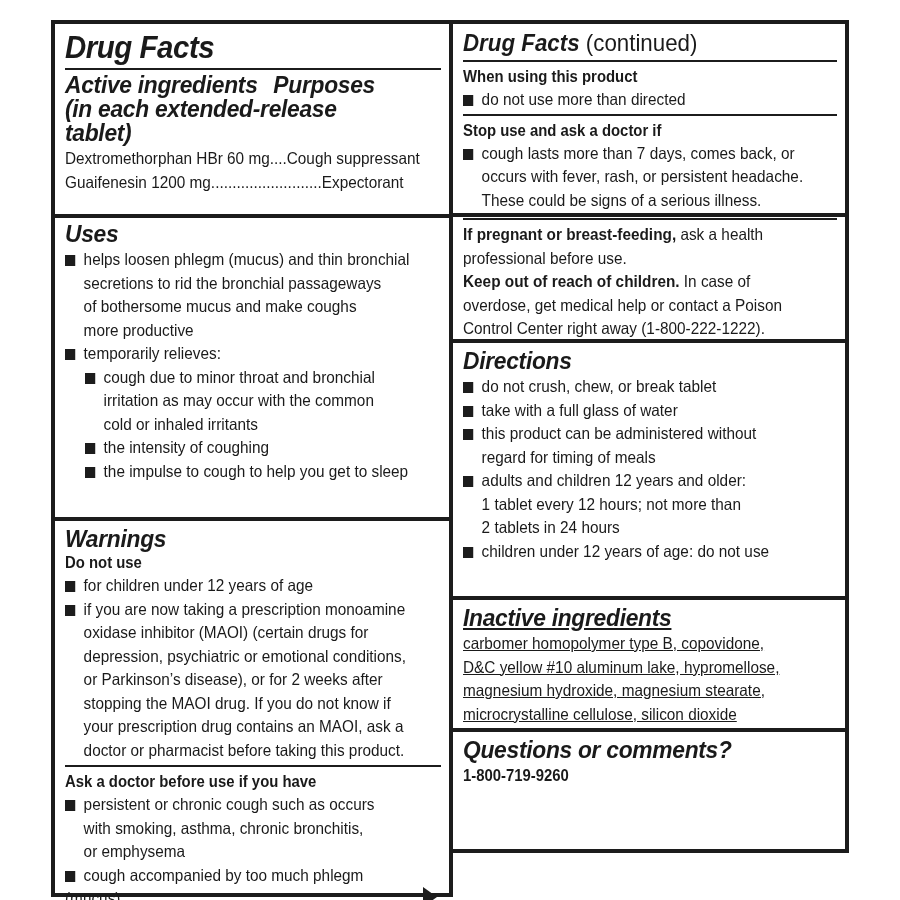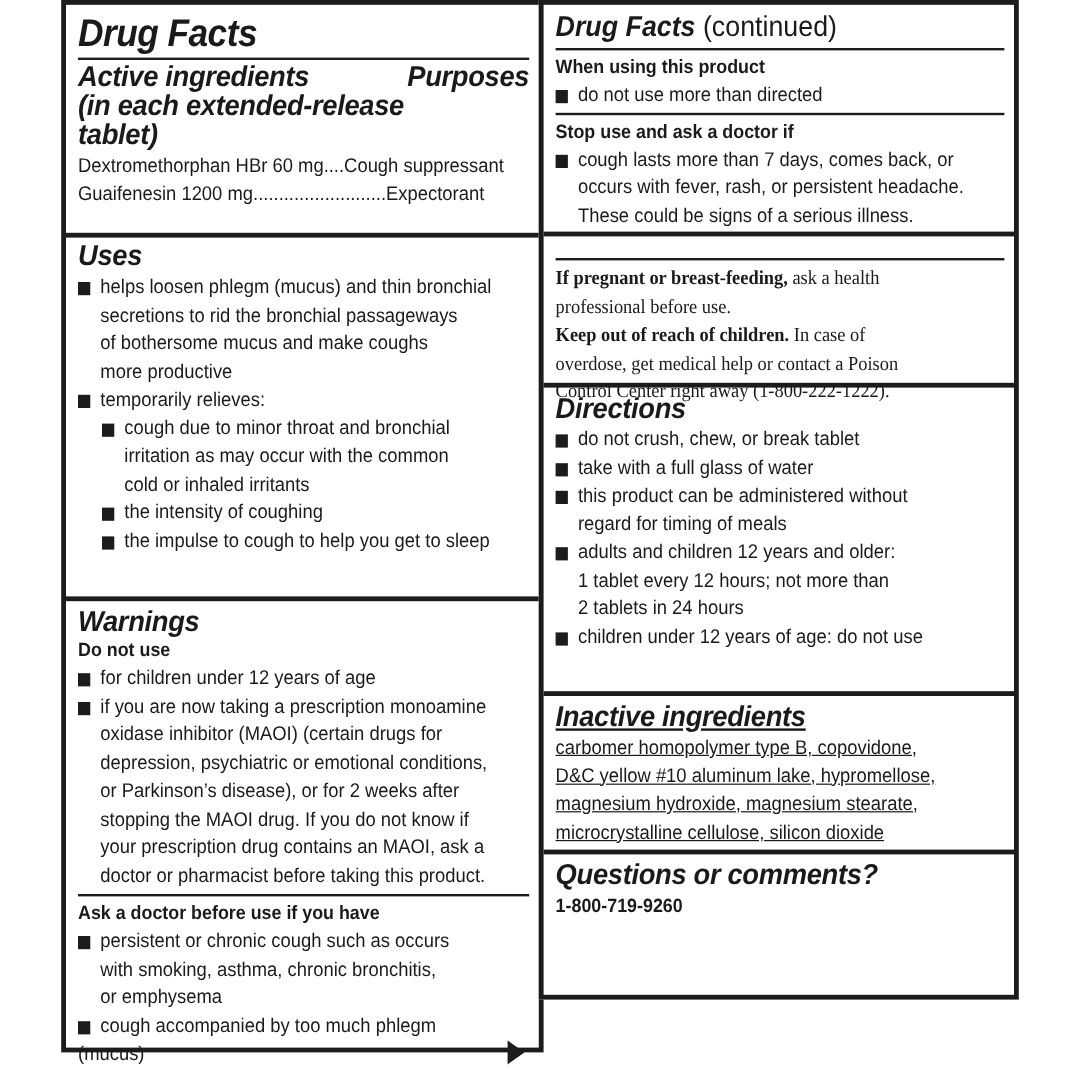--- a/index.html
+++ b/index.html
@@ -1,28 +1,28 @@
 <!DOCTYPE html>
 <html><head>
 <meta charset="utf-8">
 <style>
   html,body{margin:0;padding:0;background:#fff;}
   body{width:900px;height:900px;position:relative;overflow:hidden;
        font-family:"Liberation Sans","DejaVu Sans",sans-serif;color:#1a1a1a;}
-  .col{position:absolute;top:0;border:4px solid #1c1c1c;box-sizing:border-box;background:#fff;}
+  .col{position:absolute;top:20px;border:4px solid #1c1c1c;box-sizing:border-box;background:#fff;}
   .col.left{left:51px;width:402px;height:877px;}
   .col.right{left:449px;width:400px;height:833px;}
   .sec{border-bottom:4px solid #1c1c1c;padding:0 8px 0 10px;box-sizing:border-box;position:relative;}
   .sec:last-child{border-bottom:none;border-radius:20px;}
   .h1{font-weight:bold;font-style:italic;font-size:32px;letter-spacing:-0.5px;line-height:38px;margin:4px 0 0 0;transform:scaleX(0.92);transform-origin:left;}
   .h2{font-weight:bold;font-style:italic;font-size:24px;line-height:24px;letter-spacing:-0.3px;transform:scaleX(0.95);transform-origin:left;white-space:nowrap;}
   .hr{border-top:2px solid #1c1c1c;margin:2px 0 3px 0;}
   .sub{font-weight:bold;font-size:16px;line-height:23px;transform:scaleX(0.93);transform-origin:left;white-space:nowrap;}
   .t{font-size:16.5px;line-height:23.5px;transform:scaleX(0.93);transform-origin:left;white-space:nowrap;}
-  .row{display:flex;justify-content:space-between;}
+  .row{display:flex;}
   .b{position:relative;padding-left:20px;}
   .b.sub2{margin-left:20px;}
   .b::before{content:"";position:absolute;left:0;top:7px;width:11px;height:11px;background:#1c1c1c;}
   .ln{display:block;}
   .bold{font-weight:bold;}
   .arrow{position:absolute;right:12px;bottom:16px;width:0;height:0;border-top:10px solid transparent;border-bottom:10px solid transparent;border-left:14px solid #1c1c1c;}
 </style>
 </head>
 <body>
 
@@ -97,21 +97,21 @@
     <div class="hr"></div>
     <div class="sub">Stop use and ask a doctor if</div>
     <div class="t b">
       <span class="ln">cough lasts more than 7 days, comes back, or</span>
       <span class="ln">occurs with fever, rash, or persistent headache.</span>
       <span class="ln">These could be signs of a serious illness.</span>
     </div>
   </div>
   <div style="position:absolute;left:10px;right:8px;top:193px;">
   </div>
-  <div class="sec" style="height:130px;padding-top:22px;border-top:none;margin-top:-4px;font-family:Liberation Serif, serif;">
+  <div class="sec" style="height:130px;padding-top:5px;border-top:none;margin-top:-4px;">
     <div class="hr" style="margin:0 0 3px 0;"></div>
     <div class="t">
       <span class="bold">If pregnant or breast-feeding,</span><span> ask a health</span>
     </div>
     <div class="t">professional before use.</div>
     <div class="t">
       <span class="bold">Keep out of reach of children.</span><span> In case of</span>
     </div>
     <div class="t">overdose, get medical help or contact a Poison</div>
     <div class="t">Control Center right away (1-800-222-1222).</div>

